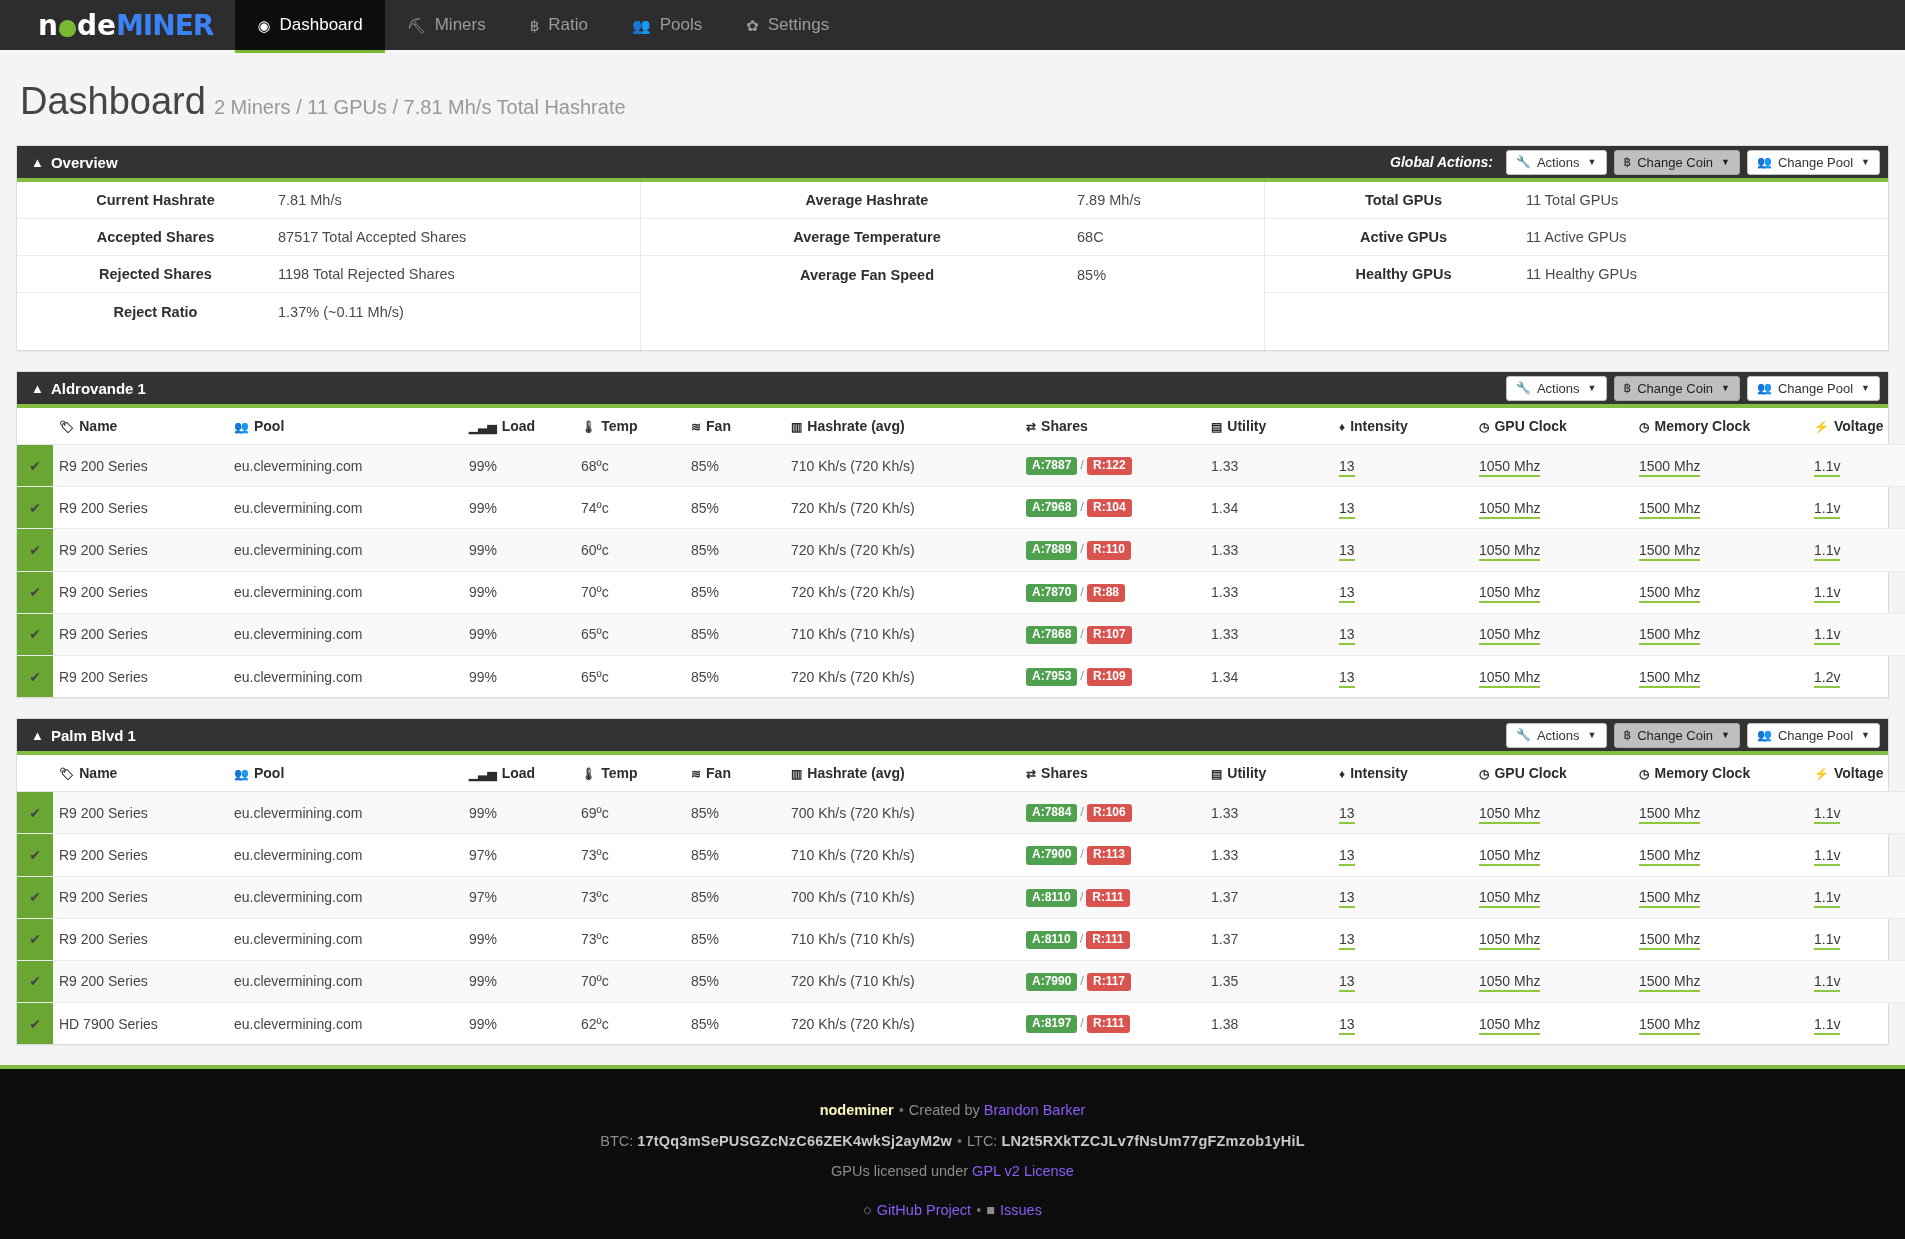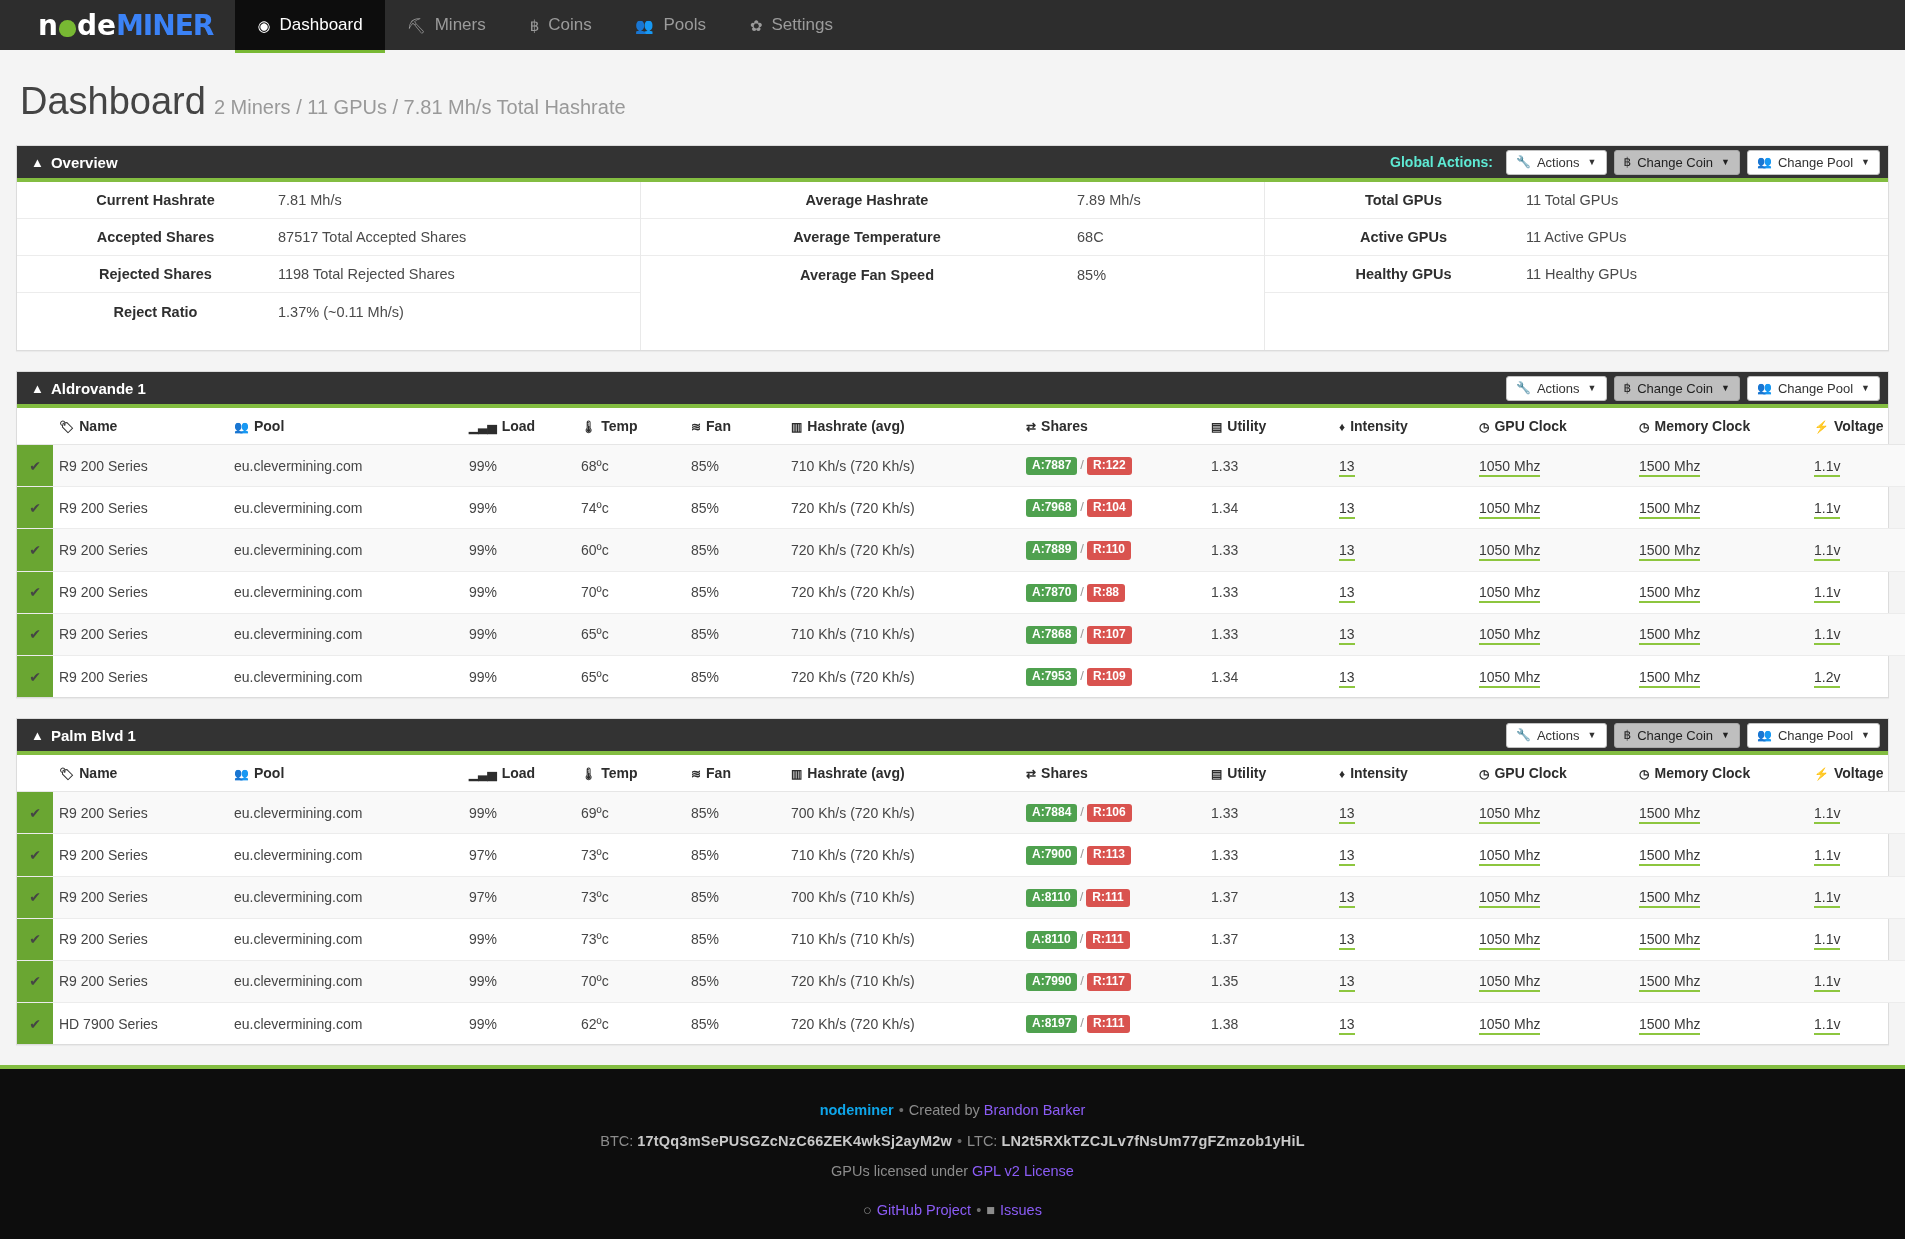--- a/index.html
+++ b/index.html
@@ -111,23 +111,24 @@
     gap: 7px;
   }
   .caret-up { font-size: 13px; color: #fff; line-height: 1; }
 
   .panel-actions {
     display: flex;
     align-items: center;
     gap: 7px;
   }
   .global-label {
-    color: #5eead4;
+    color: #ffffff;
     font-size: 14px;
     font-weight: bold;
+    font-style: italic;
     margin-right: 6px;
   }
   .btn {
     display: inline-flex;
     align-items: center;
     gap: 6px;
     height: 25px;
     padding: 0 9px;
     font-size: 13px;
     border-radius: 3px;
@@ -243,21 +244,21 @@
     background: #0d0d0d;
     border-top: 4px solid #83bd41;
     margin-top: 14px;
     padding: 26px 0 34px 0;
     text-align: center;
     color: #8c8c8c;
     font-size: 14.5px;
     line-height: 2.1;
   }
   .footer a { color: #8b5cf6; text-decoration: none; cursor: pointer; }
-  .footer .strongname { color: #0ea5e9; font-weight: bold; margin-top: 36px; }
+  .footer .strongname { color: #fef9c3; font-weight: bold; margin-top: 36px; }
   .footer .addr { color: #c9c9c9; font-weight: bold; letter-spacing: .2px; }
   .footer .sepdot { color: #6e6e6e; margin: 0 5px; }
   .footer .links { margin-top: 8px; }
   .footer .links .gi { margin-right: 5px; }
 </style>
 </head>
 <body>
 
 <div class="navbar">
   <div class="brand">
@@ -270,21 +271,21 @@
     <a class="nav-item active">
       <span class="nav-icon">◉</span>
       <span>Dashboard</span>
     </a>
     <a class="nav-item">
       <span class="nav-icon">⛏</span>
       <span>Miners</span>
     </a>
     <a class="nav-item">
       <span class="nav-icon">฿</span>
-      <span>Coins</span>
+      <span>Ratio</span>
     </a>
     <a class="nav-item">
       <span class="nav-icon">👥</span>
       <span>Pools</span>
     </a>
     <a class="nav-item">
       <span class="nav-icon">✿</span>
       <span>Settings</span>
     </a>
   </div>

